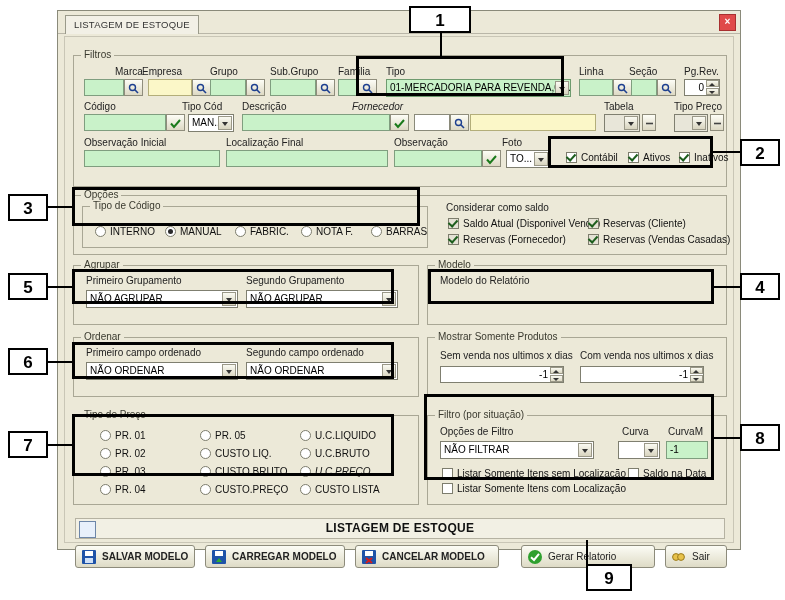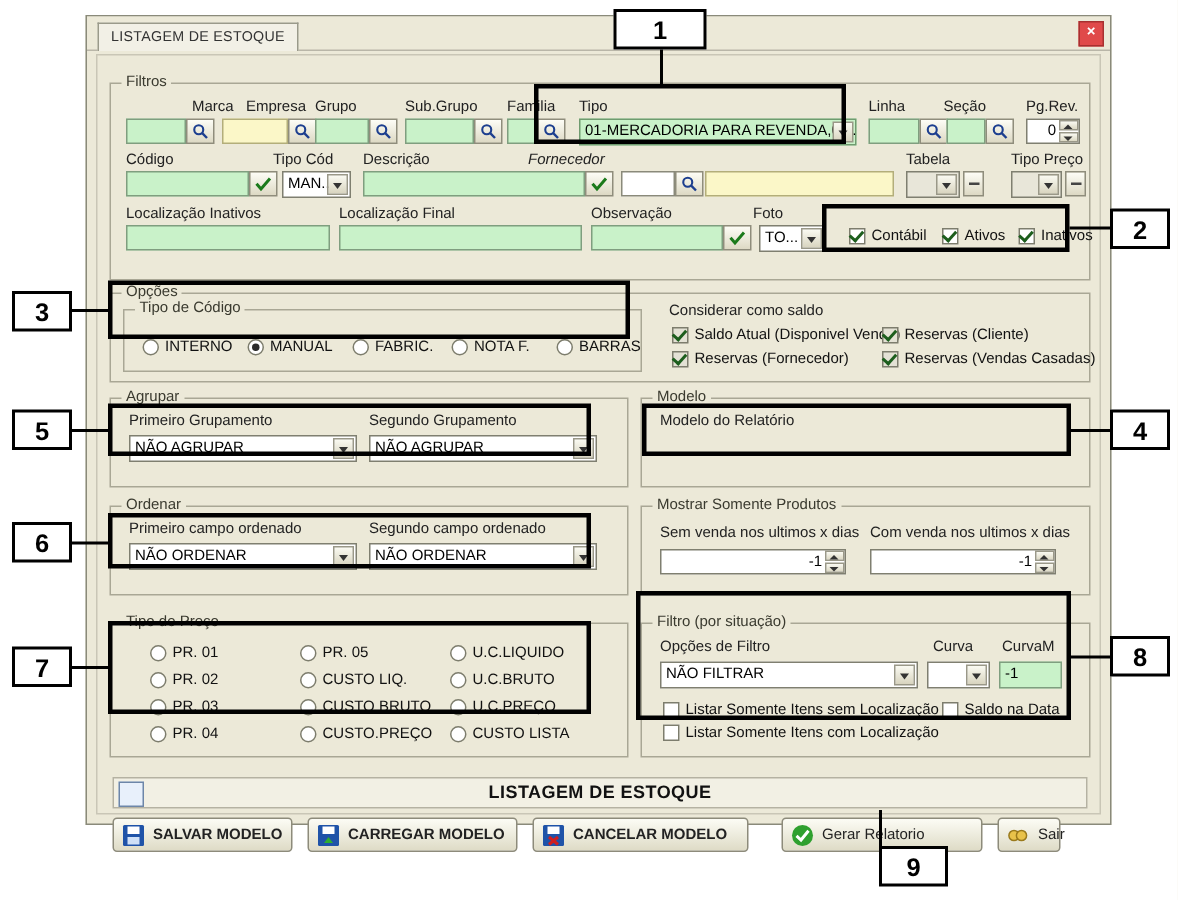--- a/index.html
+++ b/index.html
@@ -340,22 +340,22 @@
     <div class="titlebar">
       <div class="tab">LISTAGEM DE ESTOQUE</div>
       <div class="close-btn">×</div>
     </div>
 
     <div class="client">
 
       <div class="gb" style="left:8px; top:18px; width:654px; height:132px;">
         <div class="cap">Filtros</div>
 
-        <div class="lbl" style="left:18px; top:10px;padding-left:36px;">Marca</div>
-        <div class="lbl" style="left:54px; top:10px;padding-left:36px;">Empresa</div>
+        <div class="lbl" style="left:5px; top:10px;padding-left:36px;">Marca</div>
+        <div class="lbl" style="left:68px; top:10px;">Empresa</div>
         <div class="lbl" style="left:136px; top:10px;">Grupo</div>
         <div class="lbl" style="left:196px; top:10px;">Sub.Grupo</div>
         <div class="lbl" style="left:264px; top:10px;">Familia</div>
         <div class="lbl" style="left:312px; top:10px;">Tipo</div>
         <div class="lbl" style="left:505px; top:10px;">Linha</div>
         <div class="lbl" style="left:555px; top:10px;">Seção</div>
         <div class="lbl" style="left:610px; top:10px;">Pg.Rev.</div>
 
         <div class="fld" style="left:10px; top:23px; width:40px;"></div>
         <div class="btnsm" style="left:50px; top:23px;">
@@ -461,21 +461,21 @@
         <div class="combo grey" style="left:600px; top:58px; width:34px; background:#e8e6d9;">
           <span></span>
           <span class="arrow"></span>
         </div>
         <div class="btnsm" style="left:636px; top:58px; width:14px;">
           <svg width="9" height="9" viewBox="0 0 9 9">
               <line x1="1" y1="4.5" x2="8" y2="4.5" stroke="#444" stroke-width="1.6"></line>
             </svg>
         </div>
 
-        <div class="lbl" style="left:10px; top:81px;">Localização Inativos</div>
+        <div class="lbl" style="left:10px; top:81px;">Observação Inicial</div>
         <div class="lbl" style="left:152px; top:81px;">Localização Final</div>
         <div class="lbl" style="left:320px; top:81px;">Observação</div>
         <div class="lbl" style="left:428px; top:81px;">Foto</div>
 
         <div class="fld" style="left:10px; top:94px; width:136px;"></div>
         <div class="fld" style="left:152px; top:94px; width:162px;"></div>
         <div class="fld" style="left:320px; top:94px; width:88px;"></div>
         <div class="btnsm" style="left:408px; top:94px;">
           <svg width="11" height="11" viewBox="0 0 11 11">
               <path d="M1 5.5 L4 9 L10 2" fill="none" stroke="#1b7a1b" stroke-width="2"></path>
@@ -591,32 +591,32 @@
         <div class="radio" style="left:26px; top:50px;"><span>PR. 03</span></div>
         <div class="radio" style="left:26px; top:68px;"><span>PR. 04</span></div>
 
         <div class="radio" style="left:126px; top:14px;"><span>PR. 05</span></div>
         <div class="radio" style="left:126px; top:32px;"><span>CUSTO LIQ.</span></div>
         <div class="radio" style="left:126px; top:50px;"><span>CUSTO BRUTO</span></div>
         <div class="radio" style="left:126px; top:68px;"><span>CUSTO.PREÇO</span></div>
 
         <div class="radio" style="left:226px; top:14px;"><span>U.C.LIQUIDO</span></div>
         <div class="radio" style="left:226px; top:32px;"><span>U.C.BRUTO</span></div>
-        <div class="radio" style="left:226px; top:50px;"><span>U.C.PREÇO</span></div>
+        <div class="radio" style="left:226px; top:50px;font-style:italic;"><span>U.C.PREÇO</span></div>
         <div class="radio" style="left:226px; top:68px;"><span>CUSTO LISTA</span></div>
       </div>
 
       <div class="gb" style="left:362px; top:378px; width:300px; height:90px;">
         <div class="cap">Filtro (por situação)</div>
 
         <div class="lbl" style="left:12px; top:10px;">Opções de Filtro</div>
         <div class="lbl" style="left:194px; top:10px;">Curva</div>
         <div class="lbl" style="left:240px; top:10px;">CurvaM</div>
 
-        <div class="combo" style="left:12px; top:25px; width:172px;">
+        <div class="combo" style="left:12px; top:25px; width:154px;">
           <span>NÃO FILTRAR</span>
           <span class="arrow"></span>
         </div>
         <div class="combo" style="left:190px; top:25px; width:42px;">
           <span></span>
           <span class="arrow"></span>
         </div>
         <div class="fld" style="left:238px; top:25px; width:42px; height:18px; line-height:16px;">-1</div>
 
         <div class="chk" style="left:14px; top:52px;">
@@ -667,21 +667,21 @@
       </div>
       <div class="bigbtn" style="left:456px; top:508px; width:134px;">
         <span class="bi">
           <svg width="16" height="16" viewBox="0 0 16 16">
               <circle cx="8" cy="8" r="7" fill="#2fa02f"></circle>
               <path d="M4 8.3 L7 11 L12 4.8" fill="none" stroke="#fff" stroke-width="2"></path>
             </svg>
         </span>
         <span style="font-weight:normal;">Gerar Relatorio</span>
       </div>
-      <div class="bigbtn" style="left:600px; top:508px; width:42px;">
+      <div class="bigbtn" style="left:600px; top:508px; width:62px;">
         <span class="bi">
           <svg width="16" height="16" viewBox="0 0 16 16">
               <circle cx="5" cy="8" r="3.4" fill="#e8c24a" stroke="#9a7a1c"></circle>
               <circle cx="10" cy="8" r="3.4" fill="#e8c24a" stroke="#9a7a1c"></circle>
             </svg>
         </span>
         <span style="font-weight:normal;">Sair</span>
       </div>
 
     </div>

